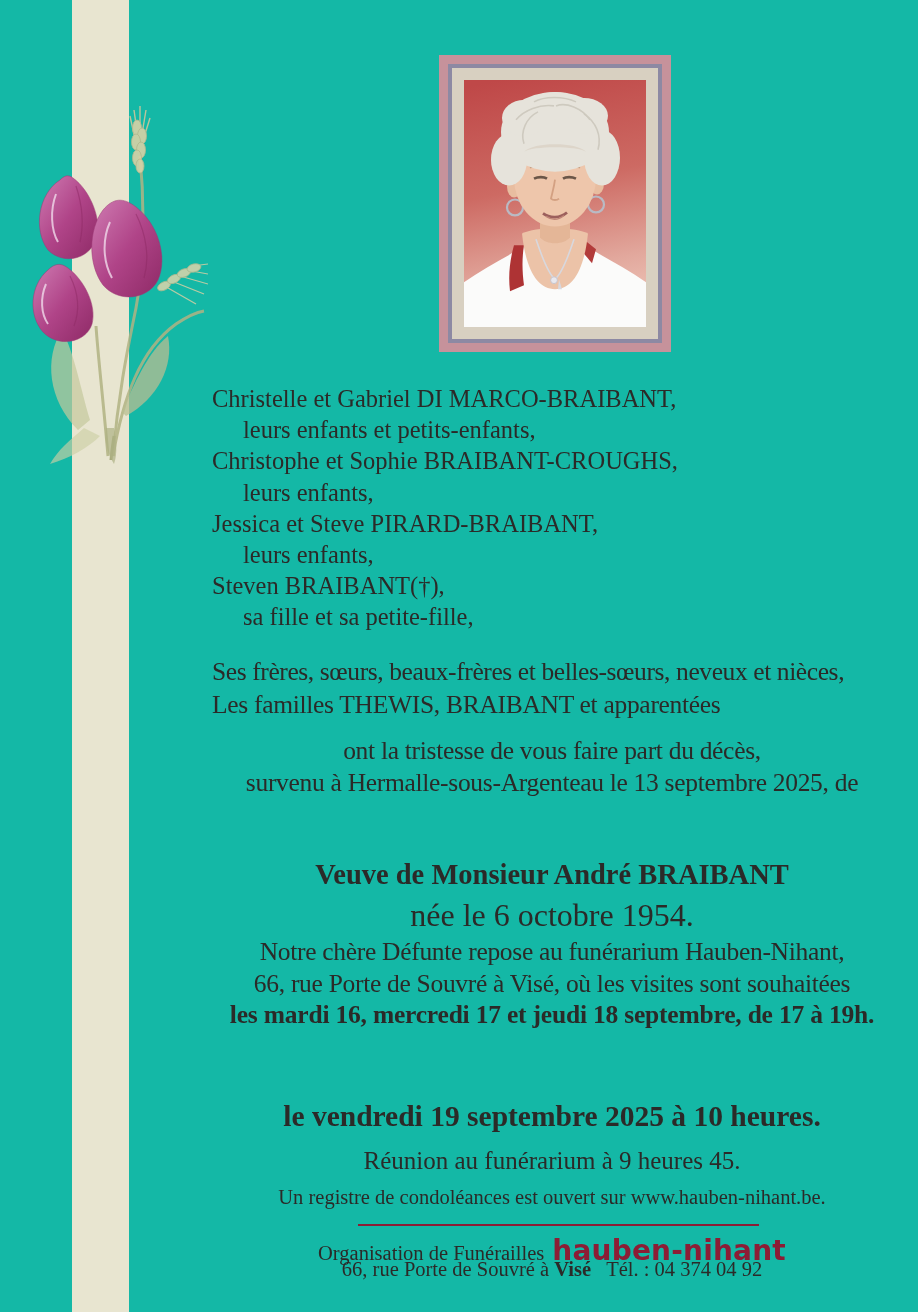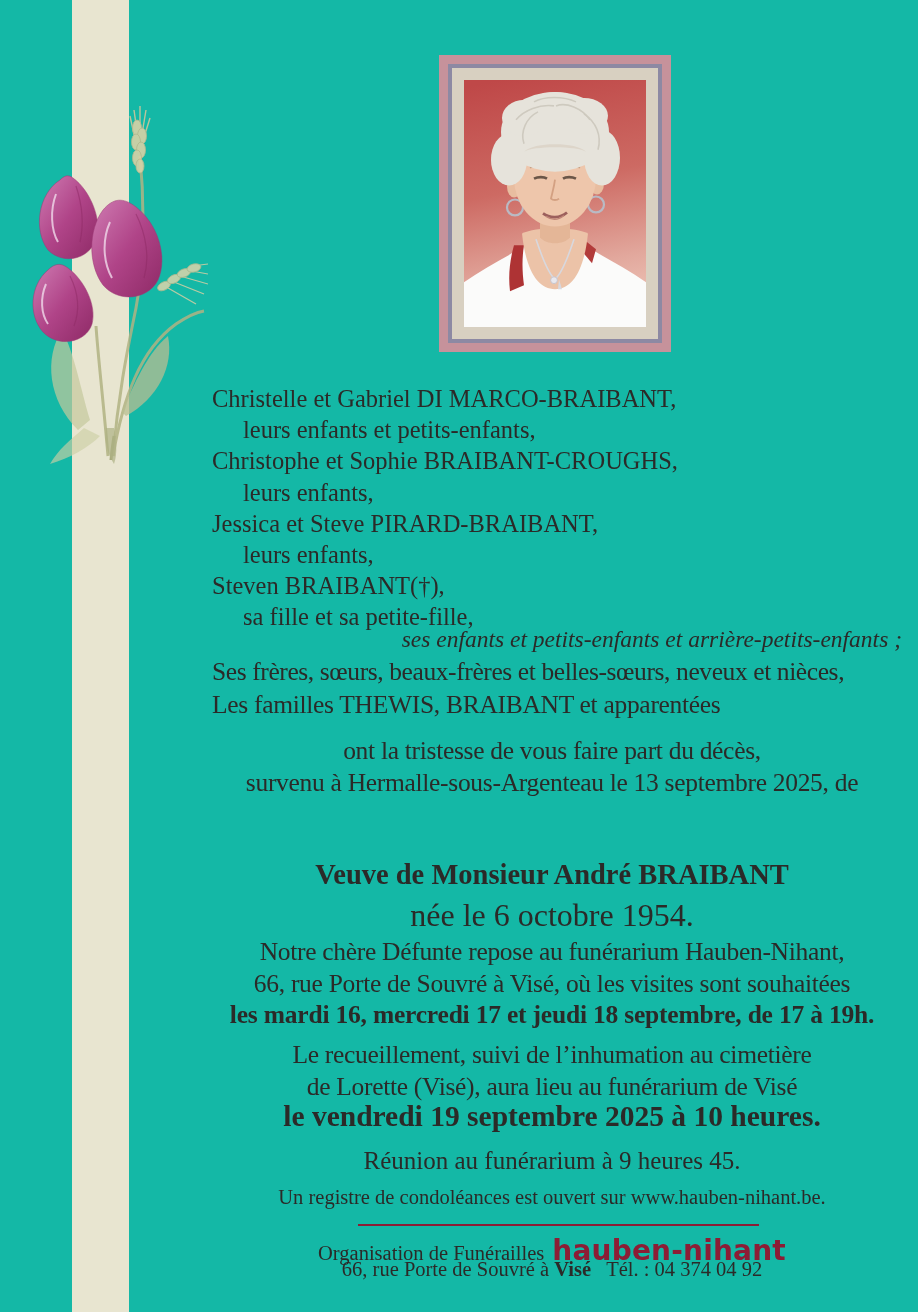--- a/index.html
+++ b/index.html
@@ -215,42 +215,37 @@
     <div>Christelle et Gabriel DI MARCO-BRAIBANT,</div>
     <div class="indent">leurs enfants et petits-enfants,</div>
     <div>Christophe et Sophie BRAIBANT-CROUGHS,</div>
     <div class="indent">leurs enfants,</div>
     <div>Jessica et Steve PIRARD-BRAIBANT,</div>
     <div class="indent">leurs enfants,</div>
     <div>Steven BRAIBANT(†),</div>
     <div class="indent">sa fille et sa petite-fille,</div>
   </div>
 
-  <div class="abs rel-italic">ses enfants et petits-enfants et arrière-petits-enfants ;</div>
   <div class="abs rel-1">Ses frères, sœurs, beaux-frères et belles-sœurs, neveux et nièces,</div>
   <div class="abs rel-2">Les familles THEWIS, BRAIBANT et apparentées</div>
 
   <div class="abs col announce">
     <div>ont la tristesse de vous faire part du décès,</div>
     <div>survenu à Hermalle-sous-Argenteau le 13 septembre 2025, de</div>
   </div>
 
   <div class="abs col deceased-widow">Veuve de Monsieur André BRAIBANT</div>
   <div class="abs col deceased-born">née le 6 octobre 1954.</div>
 
   <div class="abs col visitation">
     <div>Notre chère Défunte repose au funérarium Hauben-Nihant,</div>
     <div>66, rue Porte de Souvré à Visé, où les visites sont souhaitées</div>
     <div class="bold-line">les mardi 16, mercredi 17 et jeudi 18 septembre, de 17 à 19h.</div>
   </div>
 
-  <div class="abs col ceremony">
-    <div>Le recueillement, suivi de l’inhumation au cimetière</div>
-    <div>de Lorette (Visé), aura lieu au funérarium de Visé</div>
-  </div>
 
   <div class="abs col funeral-date">le vendredi 19 septembre 2025 à 10 heures.</div>
   <div class="abs col gathering">Réunion au funérarium à 9 heures 45.</div>
   <div class="abs col register">Un registre de condoléances est ouvert sur www.hauben-nihant.be.</div>
 
   <div class="abs divider"></div>
 
   <div class="abs col footer-org">
     <span>Organisation de Funérailles</span><span class="brand">hauben-nihant</span>
   </div>

